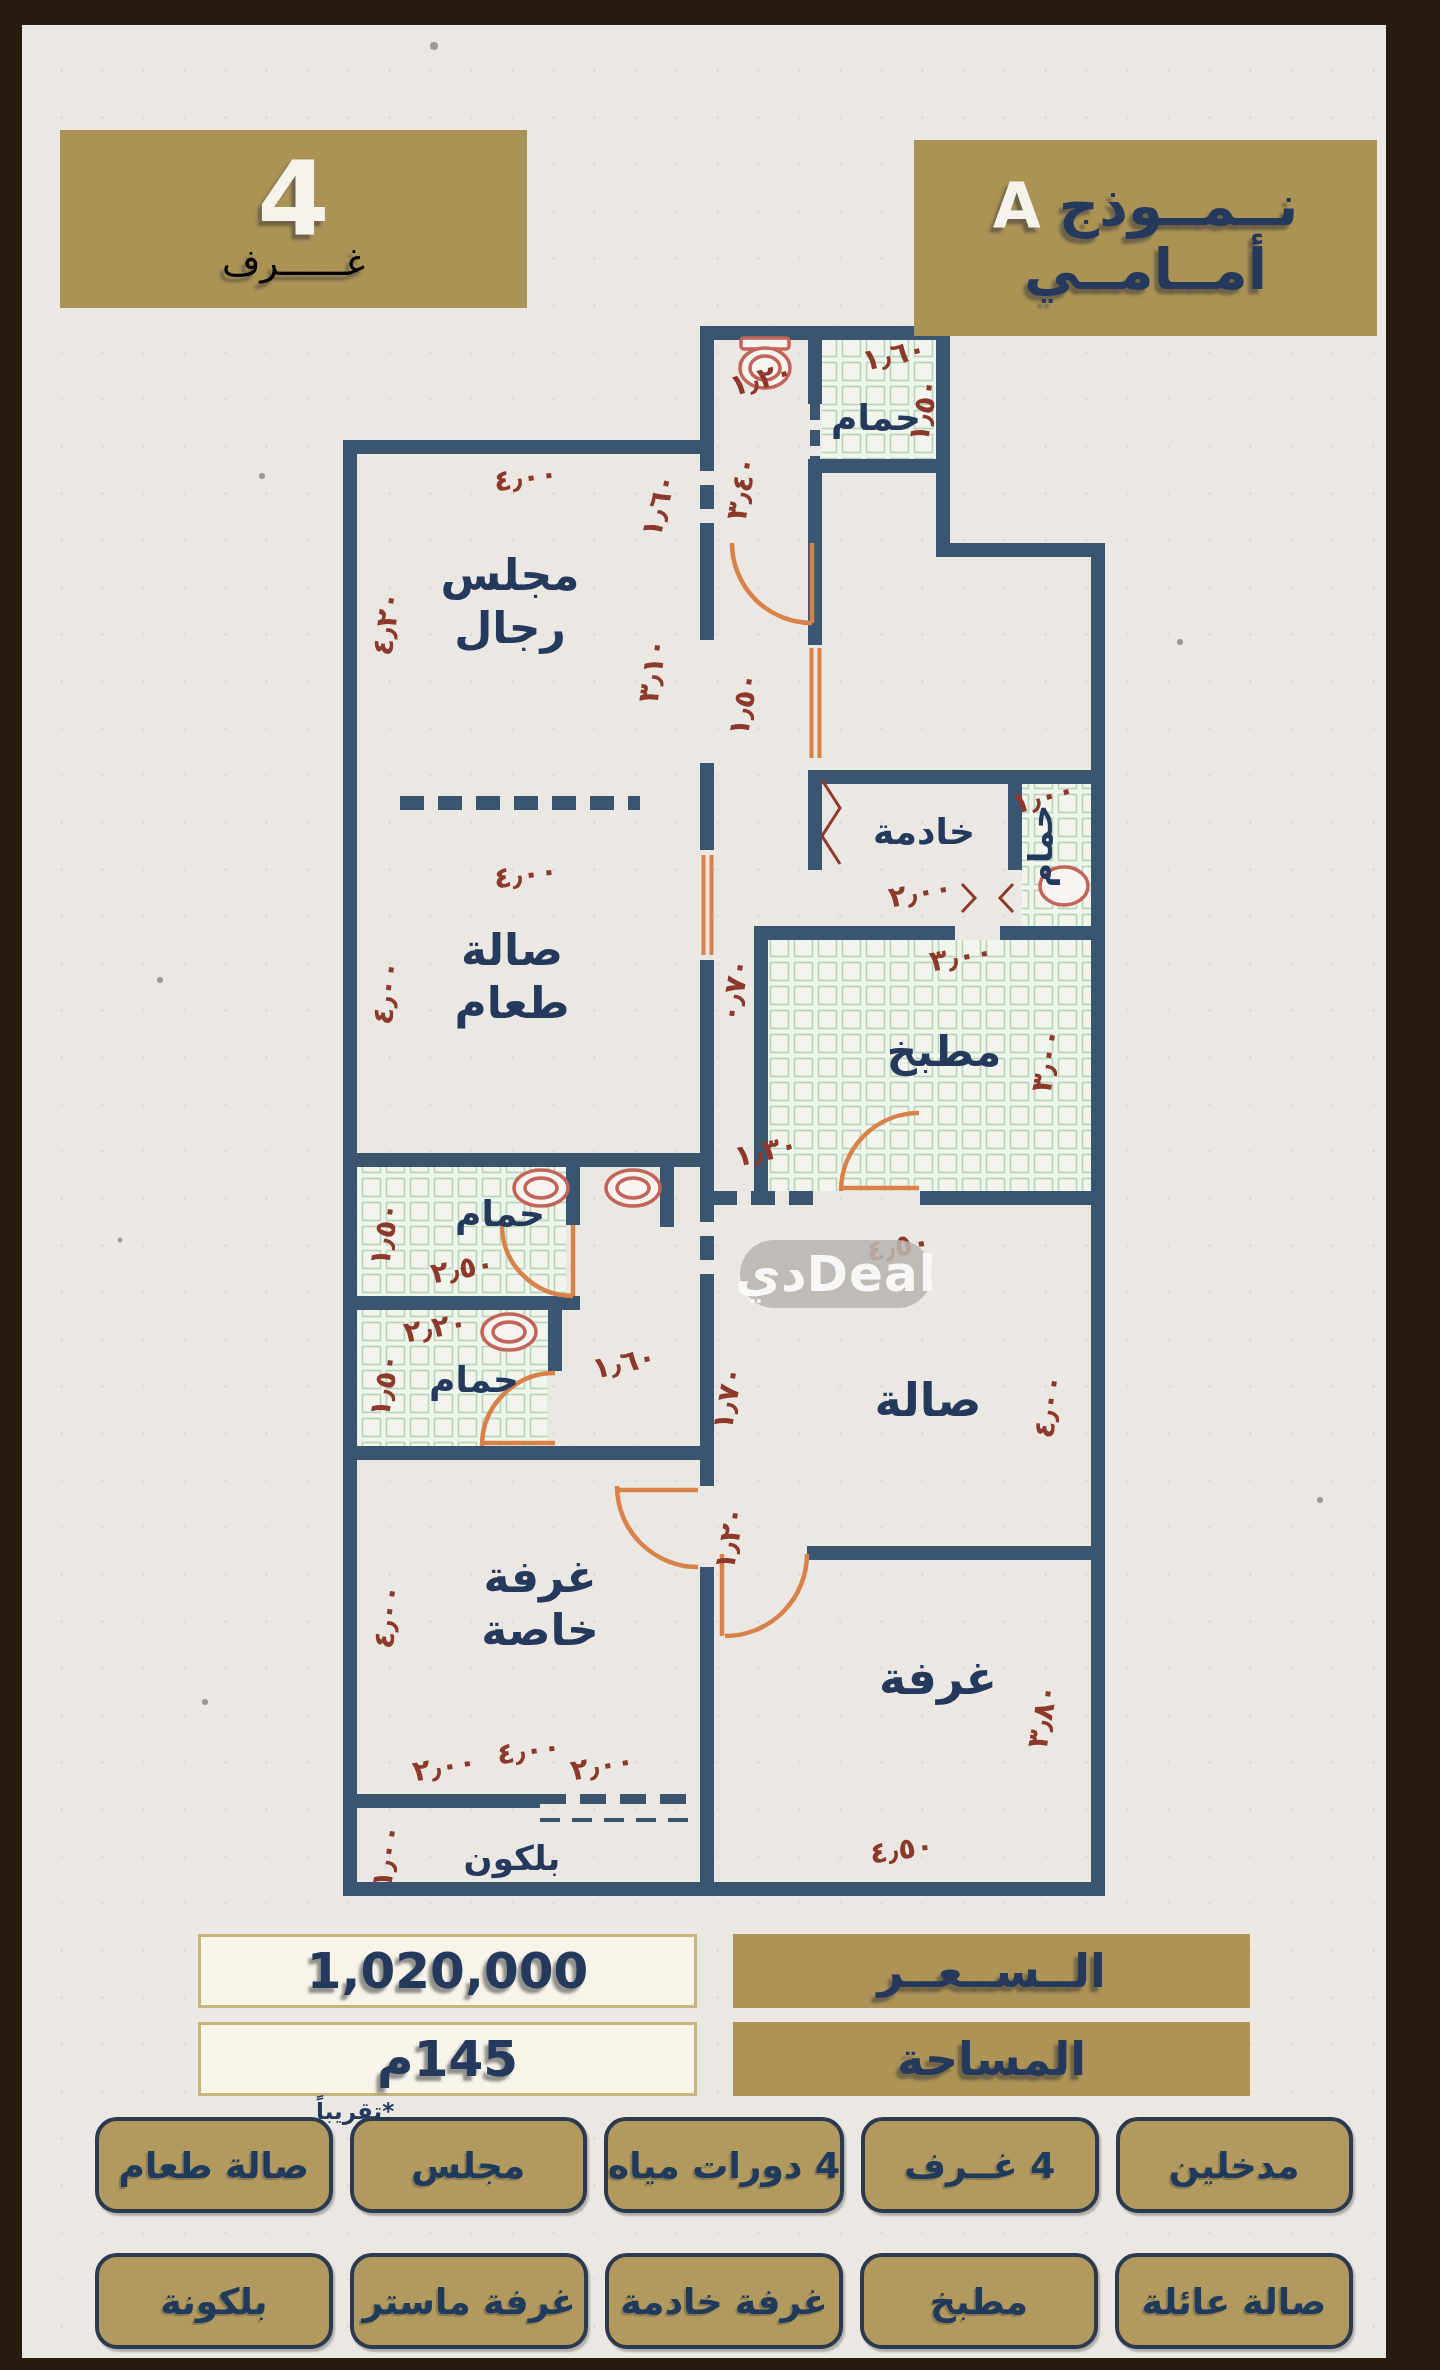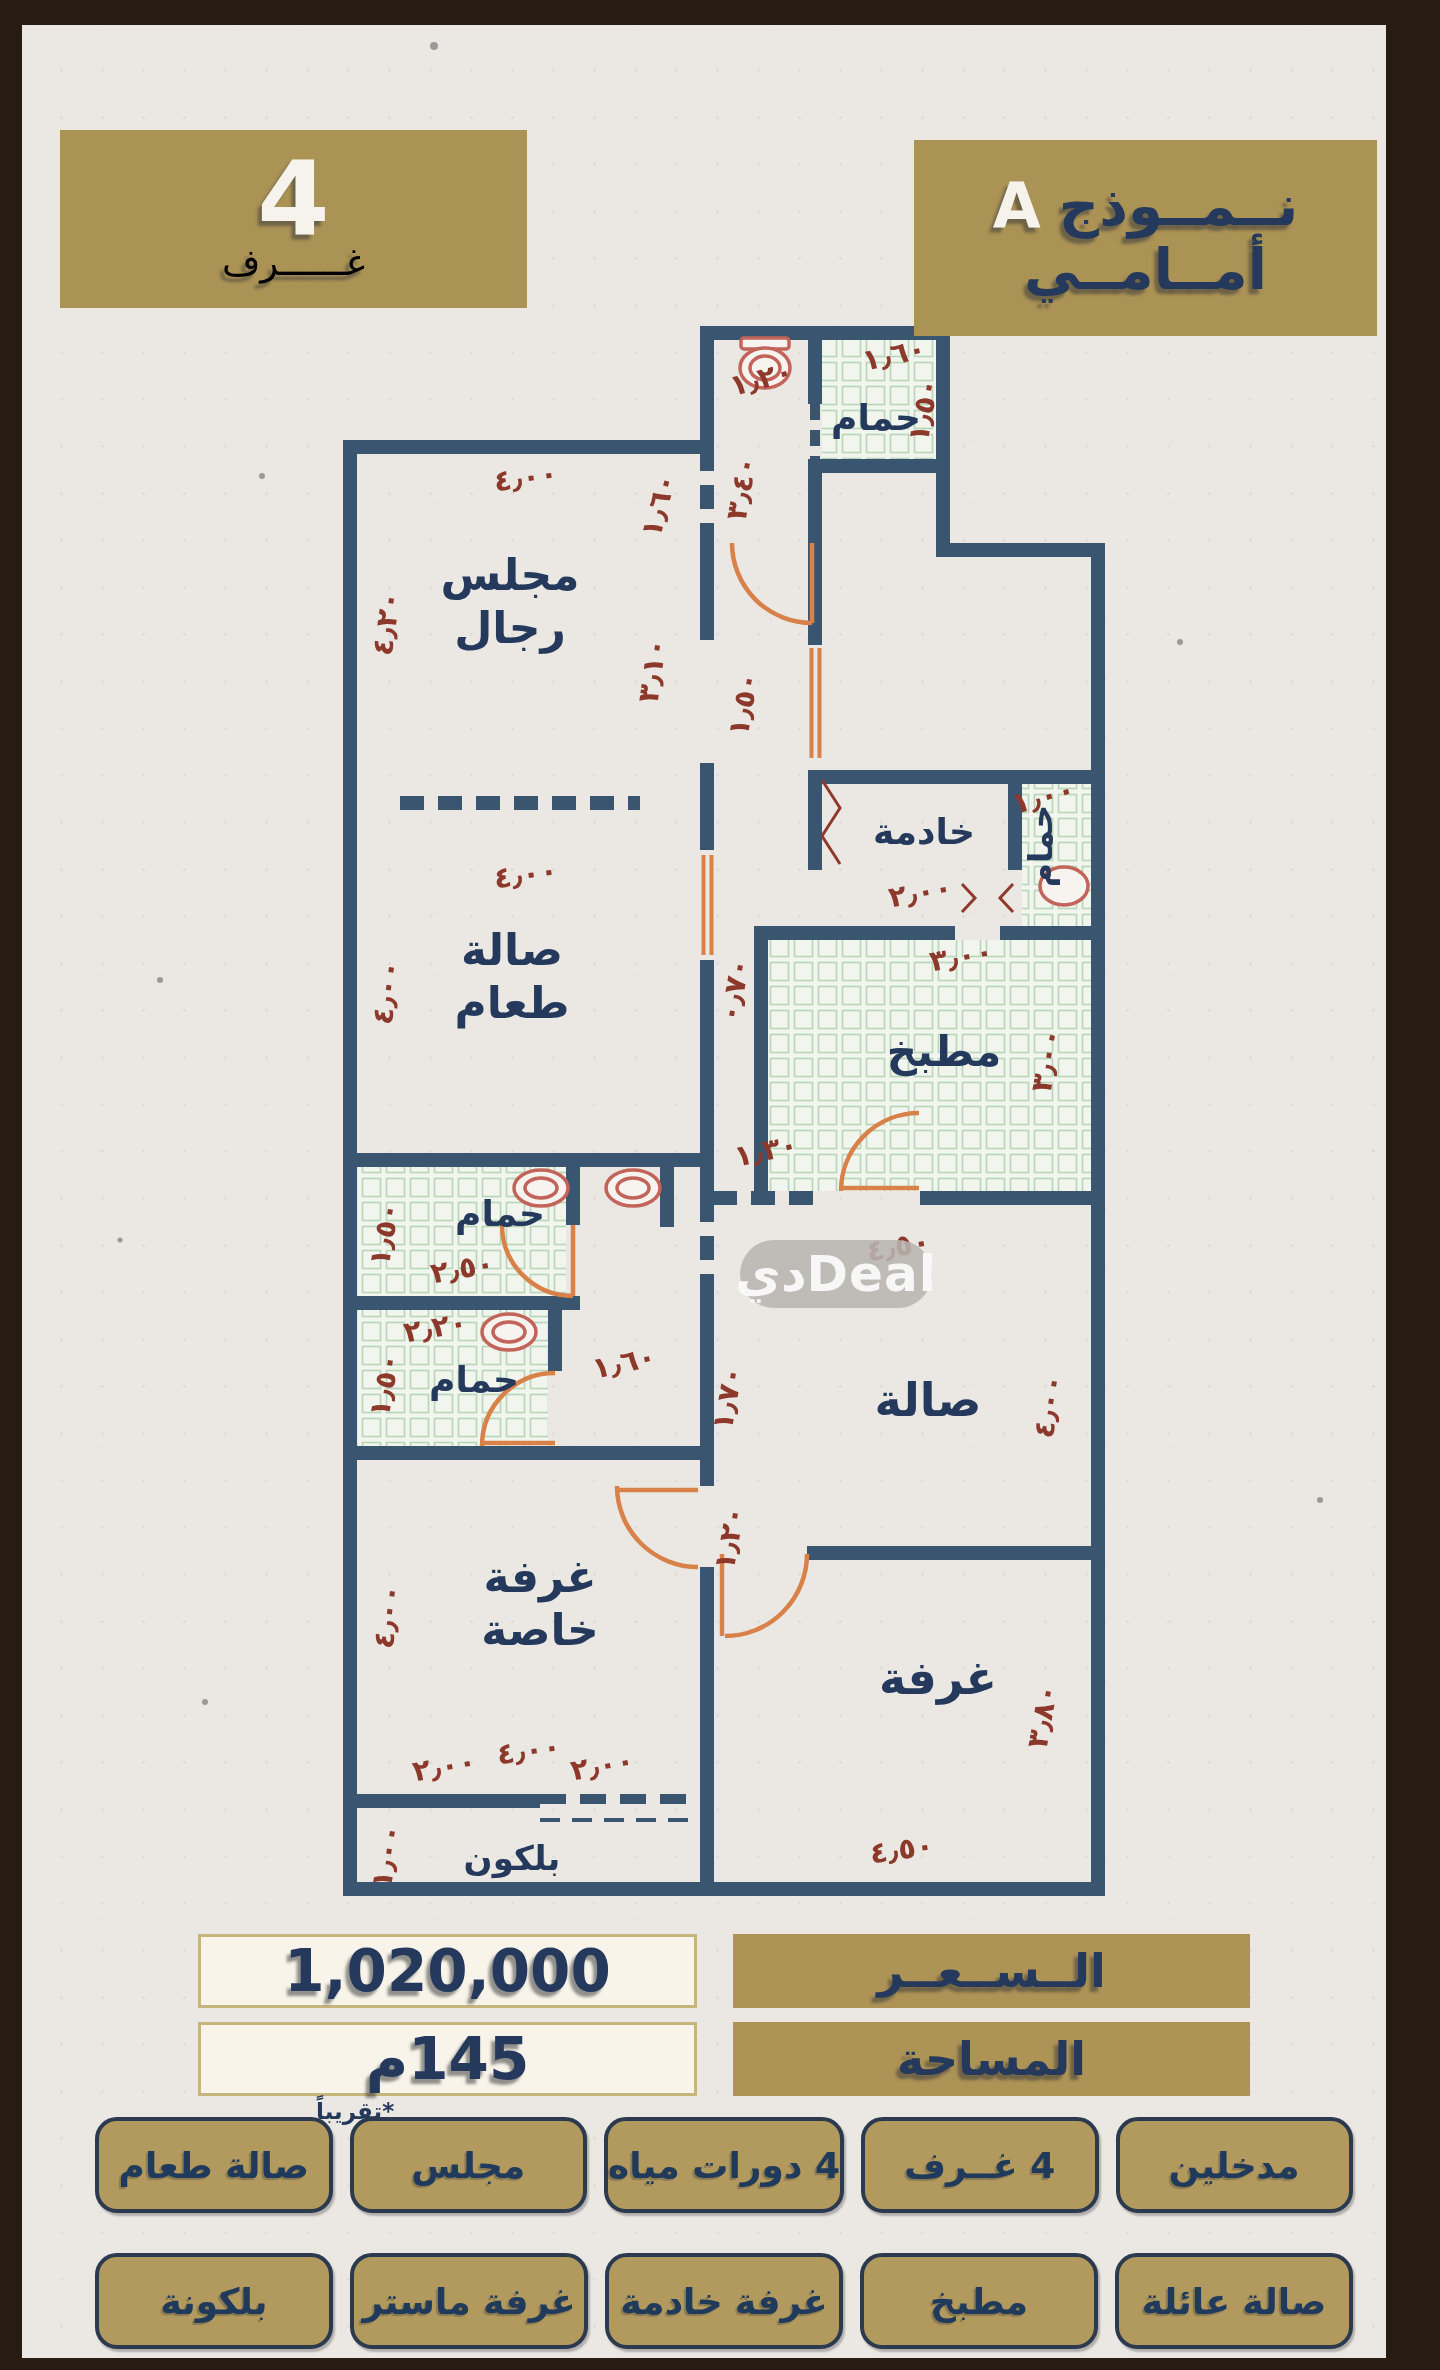--- a/index.html
+++ b/index.html
@@ -28,21 +28,21 @@
   .badge-ar{color:#24395c;font-size:56px;font-weight:bold;}
   .badge-latin{color:#f6f3ec;font-size:62px;font-weight:bold;}
 
   
   .bar{position:absolute;left:198px;width:1052px;height:74px;display:flex;direction:rtl;z-index:10;}
   .bar-price{top:1934px;}
   .bar-area{top:2022px;}
   .bar-label{flex:0 0 517px;background:#ad9355;display:flex;align-items:center;justify-content:center;
     color:#24395c;font-size:46px;font-weight:bold;margin-left:36px;}
   .bar-value{flex:1;background:#f8f4ea;border:3px solid #c8b57c;box-sizing:border-box;
-    display:flex;align-items:center;justify-content:center;color:#24395c;font-size:58px;font-weight:bold;direction:rtl;}
+    display:flex;align-items:center;justify-content:center;color:#24395c;font-size:50px;font-weight:bold;direction:rtl;}
   .area-note{position:absolute;left:316px;top:2098px;color:#24395c;font-size:23px;font-weight:bold;
     direction:rtl;z-index:10;}
 
   
   .chips{position:absolute;left:95px;width:1258px;height:96px;display:flex;direction:rtl;gap:17px;z-index:10;}
   .chips-row1{top:2117px;}
   .chips-row2{top:2253px;}
   .chip{flex:1;background:#b29a5e;border:4px solid #2c3a4f;border-radius:22px;box-sizing:border-box;
     display:flex;align-items:center;justify-content:center;color:#203a5c;font-size:36px;font-weight:bold;
     box-shadow:2px 3px 2px rgba(0,0,0,.25);text-shadow:-2px 2px 1px rgba(60,60,60,.35);white-space:nowrap;}

